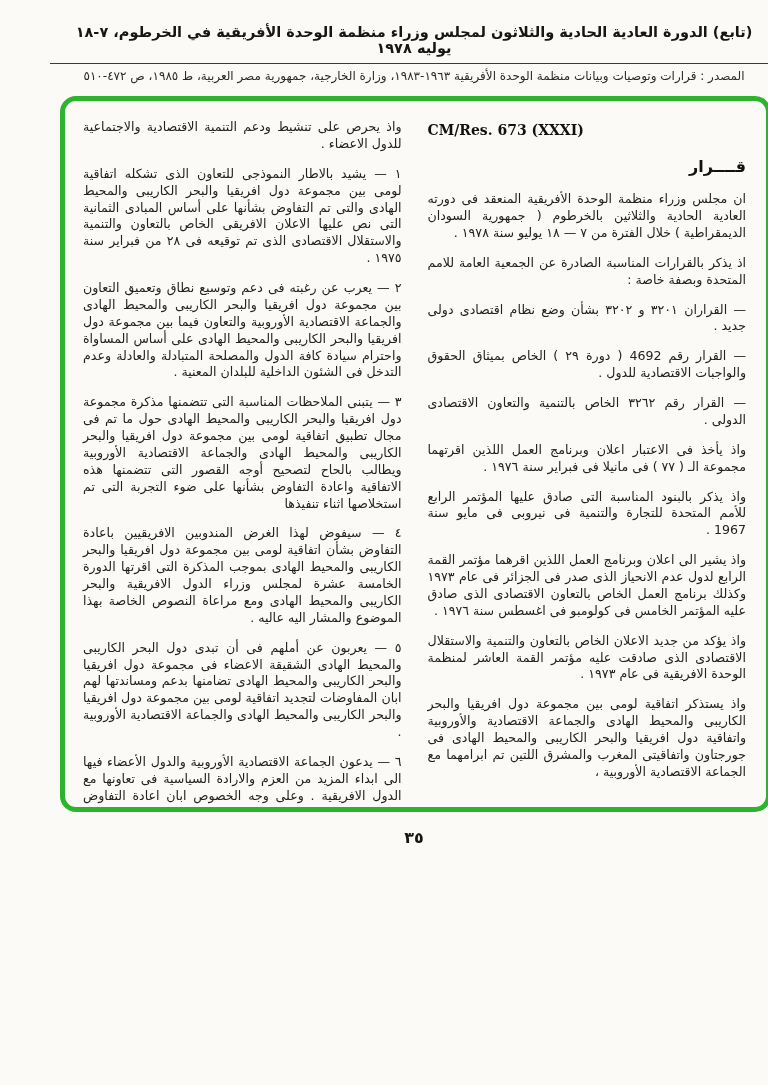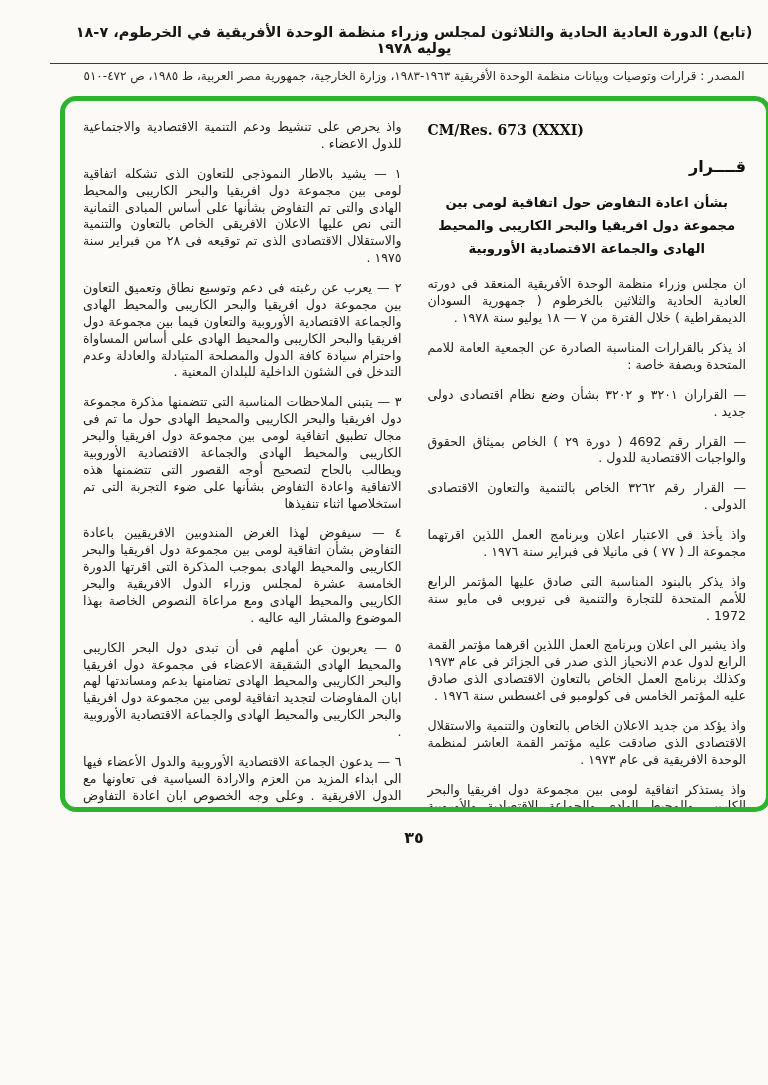--- a/index.html
+++ b/index.html
@@ -105,28 +105,27 @@
     <div class="header-rule"></div>
     <div class="header-source">المصدر : قرارات وتوصيات وبيانات منظمة الوحدة الأفريقية ١٩٦٣-١٩٨٣، وزارة الخارجية، جمهورية مصر العربية، ط ١٩٨٥، ص ٤٧٢-٥١٠</div>
   </div>
 
   <div class="green-box">
     <div class="columns">
 
       <section class="col">
         <div class="ref">CM/Res. 673 (XXXI)</div>
         <div class="res-word">قــــرار</div>
-        <div class="res-title">بشأن اعادة التفاوض حول اتفاقية لومى بين مجموعة دول افريقيا والبحر الكاريبى والمحيط الهادى والجماعة الاقتصادية الأوروبية</div>
         <p>ان مجلس وزراء منظمة الوحدة الأفريقية المنعقد فى دورته العادية الحادية والثلاثين بالخرطوم ( جمهورية السودان الديمقراطية ) خلال الفترة من ٧ — ١٨ يوليو سنة ١٩٧٨ .</p>
         <p>اذ يذكر بالقرارات المناسبة الصادرة عن الجمعية العامة للامم المتحدة وبصفة خاصة :</p>
         <p>— القراران ٣٢٠١ و ٣٢٠٢ بشأن وضع نظام اقتصادى دولى جديد .</p>
         <p>— القرار رقم 4692 ( دورة ٢٩ ) الخاص بميثاق الحقوق والواجبات الاقتصادية للدول .</p>
         <p>— القرار رقم ٣٢٦٢ الخاص بالتنمية والتعاون الاقتصادى الدولى .</p>
         <p>واذ يأخذ فى الاعتبار اعلان وبرنامج العمل اللذين اقرتهما مجموعة الـ ( ٧٧ ) فى مانيلا فى فبراير سنة ١٩٧٦ .</p>
-        <p>واذ يذكر بالبنود المناسبة التى صادق عليها المؤتمر الرابع للأمم المتحدة للتجارة والتنمية فى نيروبى فى مايو سنة 1972 .</p>
+        <p>واذ يذكر بالبنود المناسبة التى صادق عليها المؤتمر الرابع للأمم المتحدة للتجارة والتنمية فى نيروبى فى مايو سنة 1967 .</p>
         <p>واذ يشير الى اعلان وبرنامج العمل اللذين اقرهما مؤتمر القمة الرابع لدول عدم الانحياز الذى صدر فى الجزائر فى عام ١٩٧٣ وكذلك برنامج العمل الخاص بالتعاون الاقتصادى الذى صادق عليه المؤتمر الخامس فى كولومبو فى اغسطس سنة ١٩٧٦ .</p>
         <p>واذ يؤكد من جديد الاعلان الخاص بالتعاون والتنمية والاستقلال الاقتصادى الذى صادقت عليه مؤتمر القمة العاشر لمنظمة الوحدة الافريقية فى عام ١٩٧٣ .</p>
         <p>واذ يستذكر اتفاقية لومى بين مجموعة دول افريقيا والبحر الكاريبى والمحيط الهادى والجماعة الاقتصادية والأوروبية واتفاقية دول افريقيا والبحر الكاريبى والمحيط الهادى فى جورجتاون واتفاقيتى المغرب والمشرق اللتين تم ابرامهما مع الجماعة الاقتصادية الأوروبية ،</p>
       </section>
 
       <section class="col">
         <p>واذ يحرص على تنشيط ودعم التنمية الاقتصادية والاجتماعية للدول الاعضاء .</p>
         <p>١ — يشيد بالاطار النموذجى للتعاون الذى تشكله اتفاقية لومى بين مجموعة دول افريقيا والبحر الكاريبى والمحيط الهادى والتى تم التفاوض بشأنها على أساس المبادى الثمانية التى نص عليها الاعلان الافريقى الخاص بالتعاون والتنمية والاستقلال الاقتصادى الذى تم توقيعه فى ٢٨ من فبراير سنة ١٩٧٥ .</p>
         <p>٢ — يعرب عن رغبته فى دعم وتوسيع نطاق وتعميق التعاون بين مجموعة دول افريقيا والبحر الكاريبى والمحيط الهادى والجماعة الاقتصادية الأوروبية والتعاون فيما بين مجموعة دول افريقيا والبحر الكاريبى والمحيط الهادى على أساس المساواة واحترام سيادة كافة الدول والمصلحة المتبادلة والعادلة وعدم التدخل فى الشئون الداخلية للبلدان المعنية .</p>
         <p>٣ — يتبنى الملاحظات المناسبة التى تتضمنها مذكرة مجموعة دول افريقيا والبحر الكاريبى والمحيط الهادى حول ما تم فى مجال تطبيق اتفاقية لومى بين مجموعة دول افريقيا والبحر الكاريبى والمحيط الهادى والجماعة الاقتصادية الأوروبية ويطالب بالحاح لتصحيح أوجه القصور التى تتضمنها هذه الاتفاقية واعادة التفاوض بشأنها على ضوء التجربة التى تم استخلاصها اثناء تنفيذها</p>

